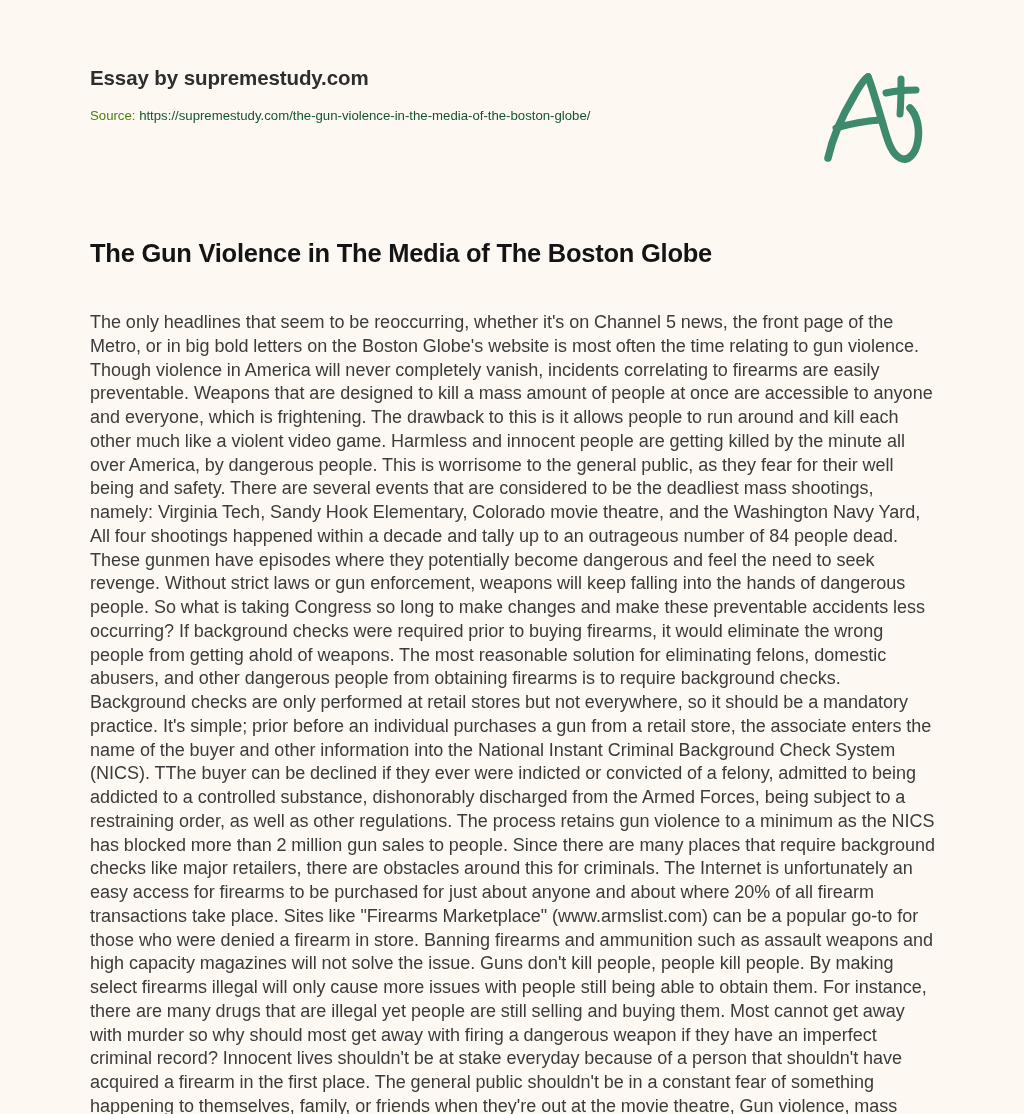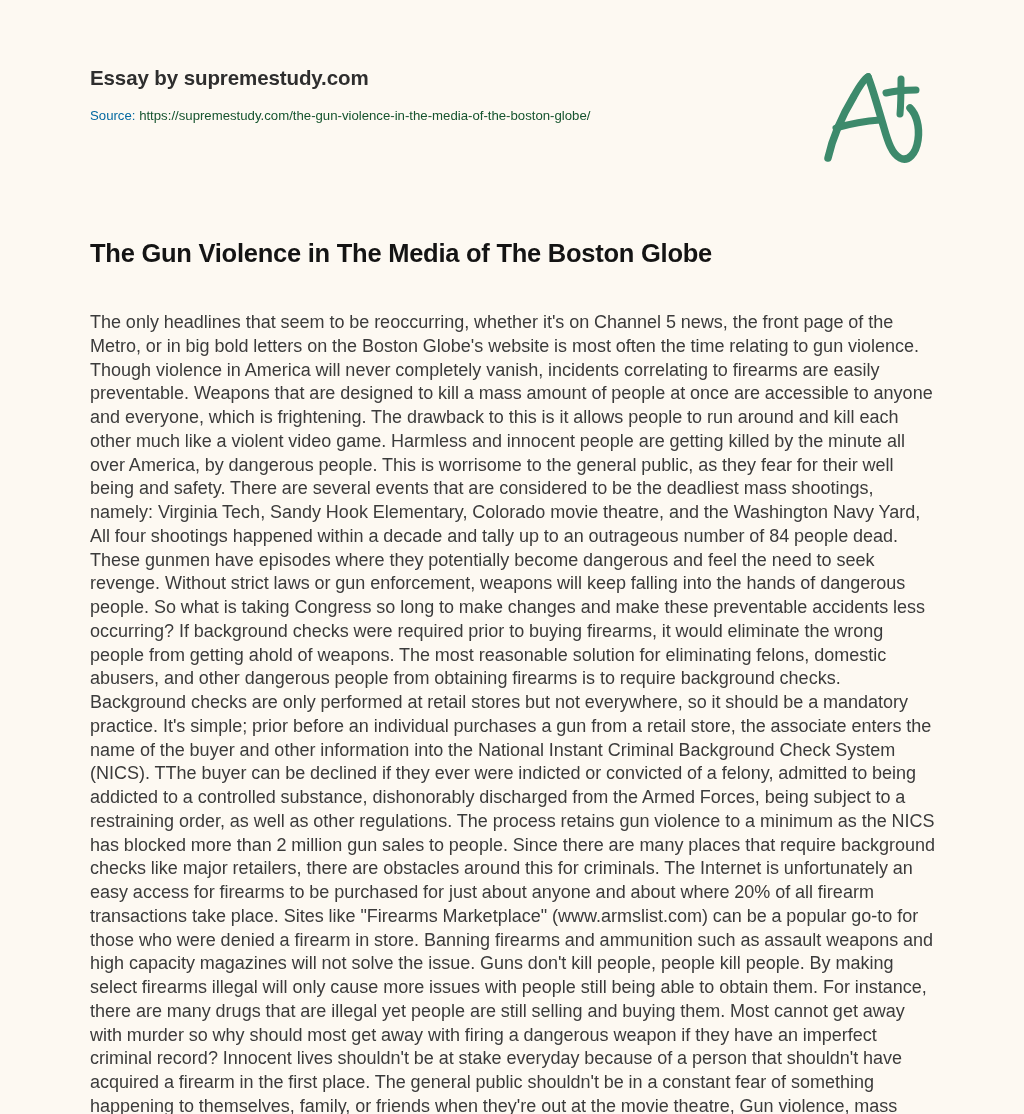--- a/index.html
+++ b/index.html
@@ -39,21 +39,21 @@
     margin: 0;
     white-space: nowrap;
   }
   .source-line {
     margin-top: 16px;
     font-size: 13.2px;
     line-height: 1.3;
     white-space: nowrap;
   }
   .source-label {
-    color: #0369a1;
+    color: #4d7c0f;
   }
   .source-url {
     color: #14532d;
     text-decoration: none;
   }
 
   
   .logo {
     position: absolute;
     left: 812px;

